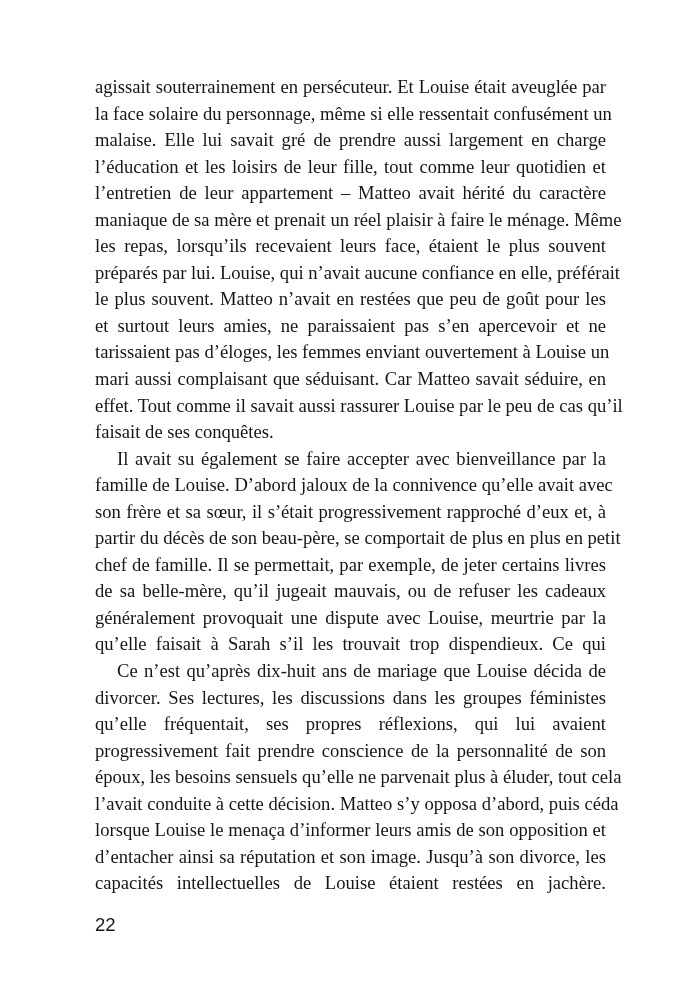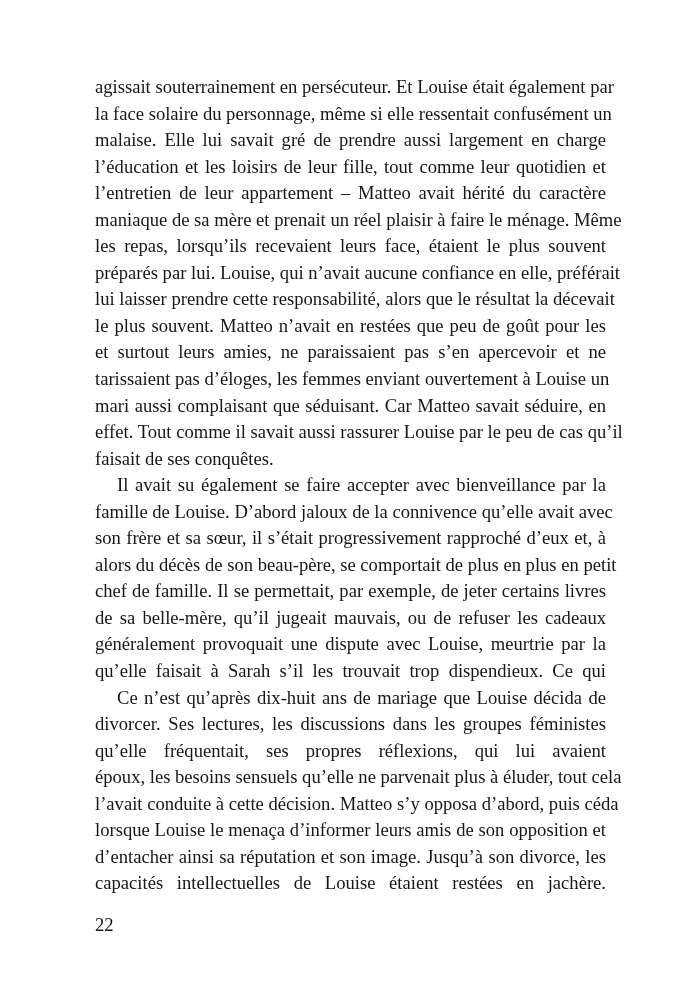--- a/index.html
+++ b/index.html
@@ -7,62 +7,62 @@
   .page {
     position: absolute; left: 95px; top: 74px; width: 511px;
     font-family: "Liberation Serif", "DejaVu Serif", serif;
     font-size: 18.6px; line-height: 26.55px; color: #161616;
   }
   .line { display: block; white-space: nowrap; text-align: justify; text-align-last: justify; height: 26.55px; }
   .line.last { text-align-last: left; }
   .line.indent { padding-left: 22px; }
   .pagenum {
     position: absolute; left: 95px; top: 912px;
-    font-family: Liberation Serif, serif;
+    font-family: Liberation Sans, sans-serif;
     font-size: 18.6px; line-height: 26px; color: #161616; text-align: center;
   }
 </style>
 </head>
 <body>
 
 <div class="page">
 
   <div>
-    <span class="line">agissait souterrainement en persécuteur. Et Louise était également par</span>
+    <span class="line">agissait souterrainement en persécuteur. Et Louise était aveuglée par</span>
     <span class="line">la face solaire du personnage, même si elle ressentait confusément un</span>
     <span class="line">malaise. Elle lui savait gré de prendre aussi largement en charge</span>
     <span class="line">l’éducation et les loisirs de leur fille, tout comme leur quotidien et</span>
     <span class="line">l’entretien de leur appartement – Matteo avait hérité du caractère</span>
     <span class="line">maniaque de sa mère et prenait un réel plaisir à faire le ménage. Même</span>
     <span class="line">les repas, lorsqu’ils recevaient leurs face, étaient le plus souvent</span>
     <span class="line">préparés par lui. Louise, qui n’avait aucune confiance en elle, préférait</span>
-    <span class="line">lui laisser prendre cette responsabilité, alors que le résultat la décevait</span>
     <span class="line">le plus souvent. Matteo n’avait en restées que peu de goût pour les</span>
     <span class="line">et surtout leurs amies, ne paraissaient pas s’en apercevoir et ne</span>
     <span class="line">tarissaient pas d’éloges, les femmes enviant ouvertement à Louise un</span>
     <span class="line">mari aussi complaisant que séduisant. Car Matteo savait séduire, en</span>
     <span class="line">effet. Tout comme il savait aussi rassurer Louise par le peu de cas qu’il</span>
     <span class="line last">faisait de ses conquêtes.</span>
   </div>
 
   <div>
     <span class="line indent">Il avait su également se faire accepter avec bienveillance par la</span>
     <span class="line">famille de Louise. D’abord jaloux de la connivence qu’elle avait avec</span>
     <span class="line">son frère et sa sœur, il s’était progressivement rapproché d’eux et, à</span>
-    <span class="line">alors du décès de son beau-père, se comportait de plus en plus en petit</span>
+    <span class="line">partir du décès de son beau-père, se comportait de plus en plus en petit</span>
     <span class="line">chef de famille. Il se permettait, par exemple, de jeter certains livres</span>
     <span class="line">de sa belle-mère, qu’il jugeait mauvais, ou de refuser les cadeaux</span>
     <span class="line">généralement provoquait une dispute avec Louise, meurtrie par la</span>
     <span class="line">qu’elle faisait à Sarah s’il les trouvait trop dispendieux. Ce qui</span>
   </div>
 
   <div>
     <span class="line indent">Ce n’est qu’après dix-huit ans de mariage que Louise décida de</span>
     <span class="line">divorcer. Ses lectures, les discussions dans les groupes féministes</span>
     <span class="line">qu’elle fréquentait, ses propres réflexions, qui lui avaient</span>
+    <span class="line">progressivement fait prendre conscience de la personnalité de son</span>
     <span class="line">époux, les besoins sensuels qu’elle ne parvenait plus à éluder, tout cela</span>
     <span class="line">l’avait conduite à cette décision. Matteo s’y opposa d’abord, puis céda</span>
     <span class="line">lorsque Louise le menaça d’informer leurs amis de son opposition et</span>
     <span class="line">d’entacher ainsi sa réputation et son image. Jusqu’à son divorce, les</span>
     <span class="line">capacités intellectuelles de Louise étaient restées en jachère.</span>
   </div>
 </div>
 
 <div class="pagenum">22</div>
 

